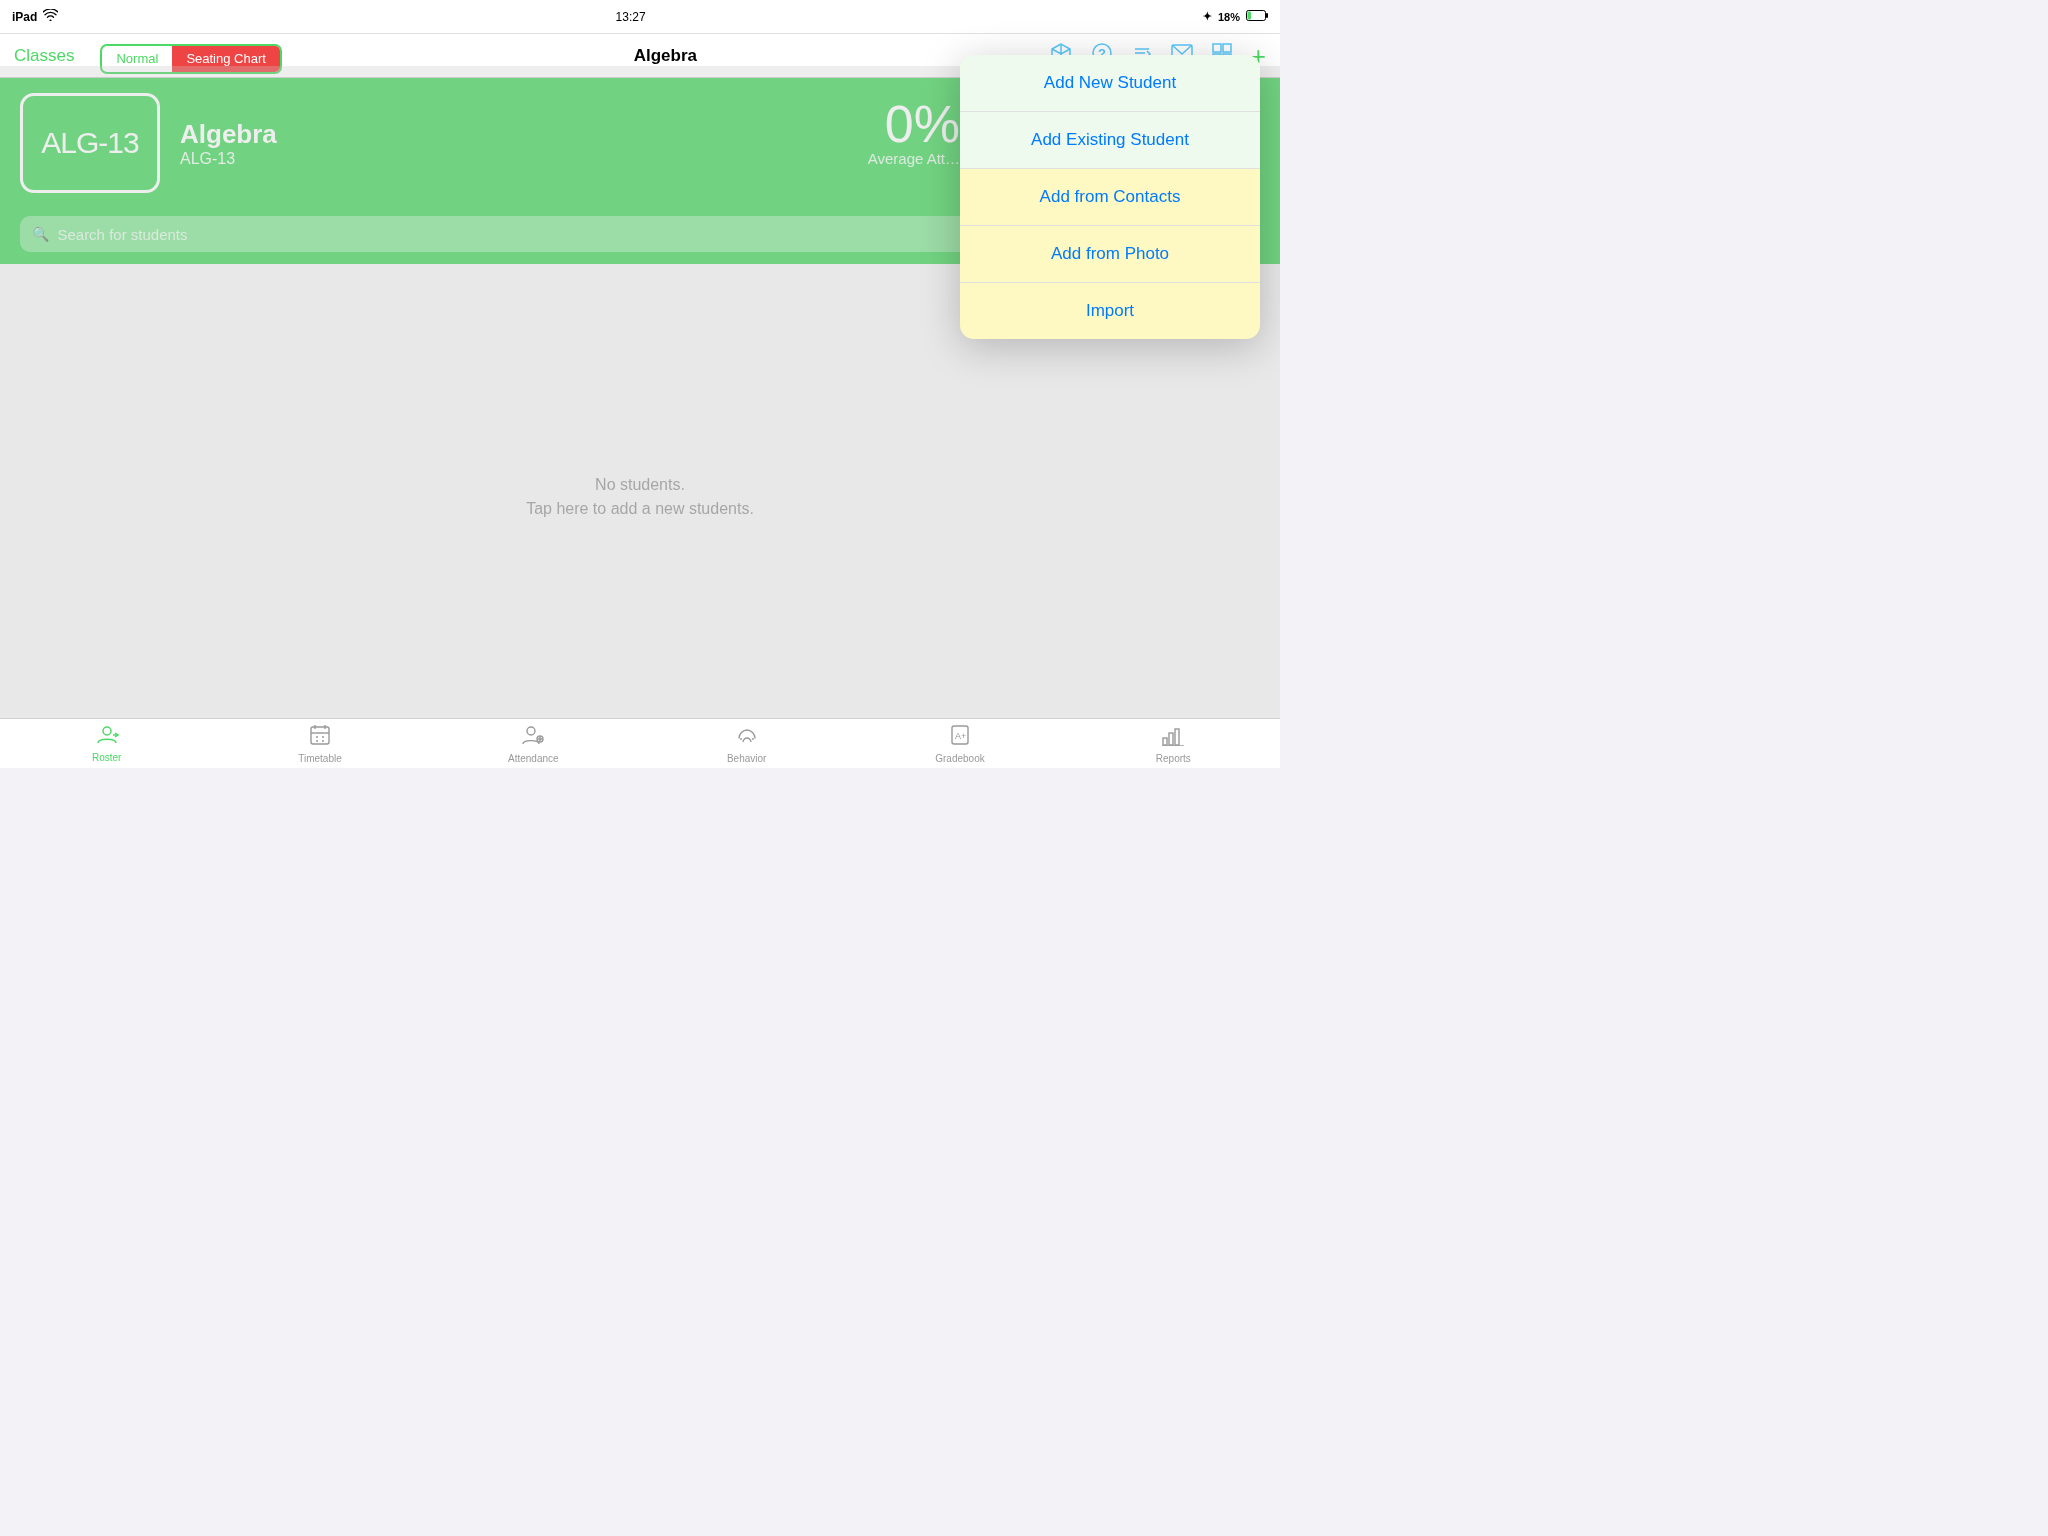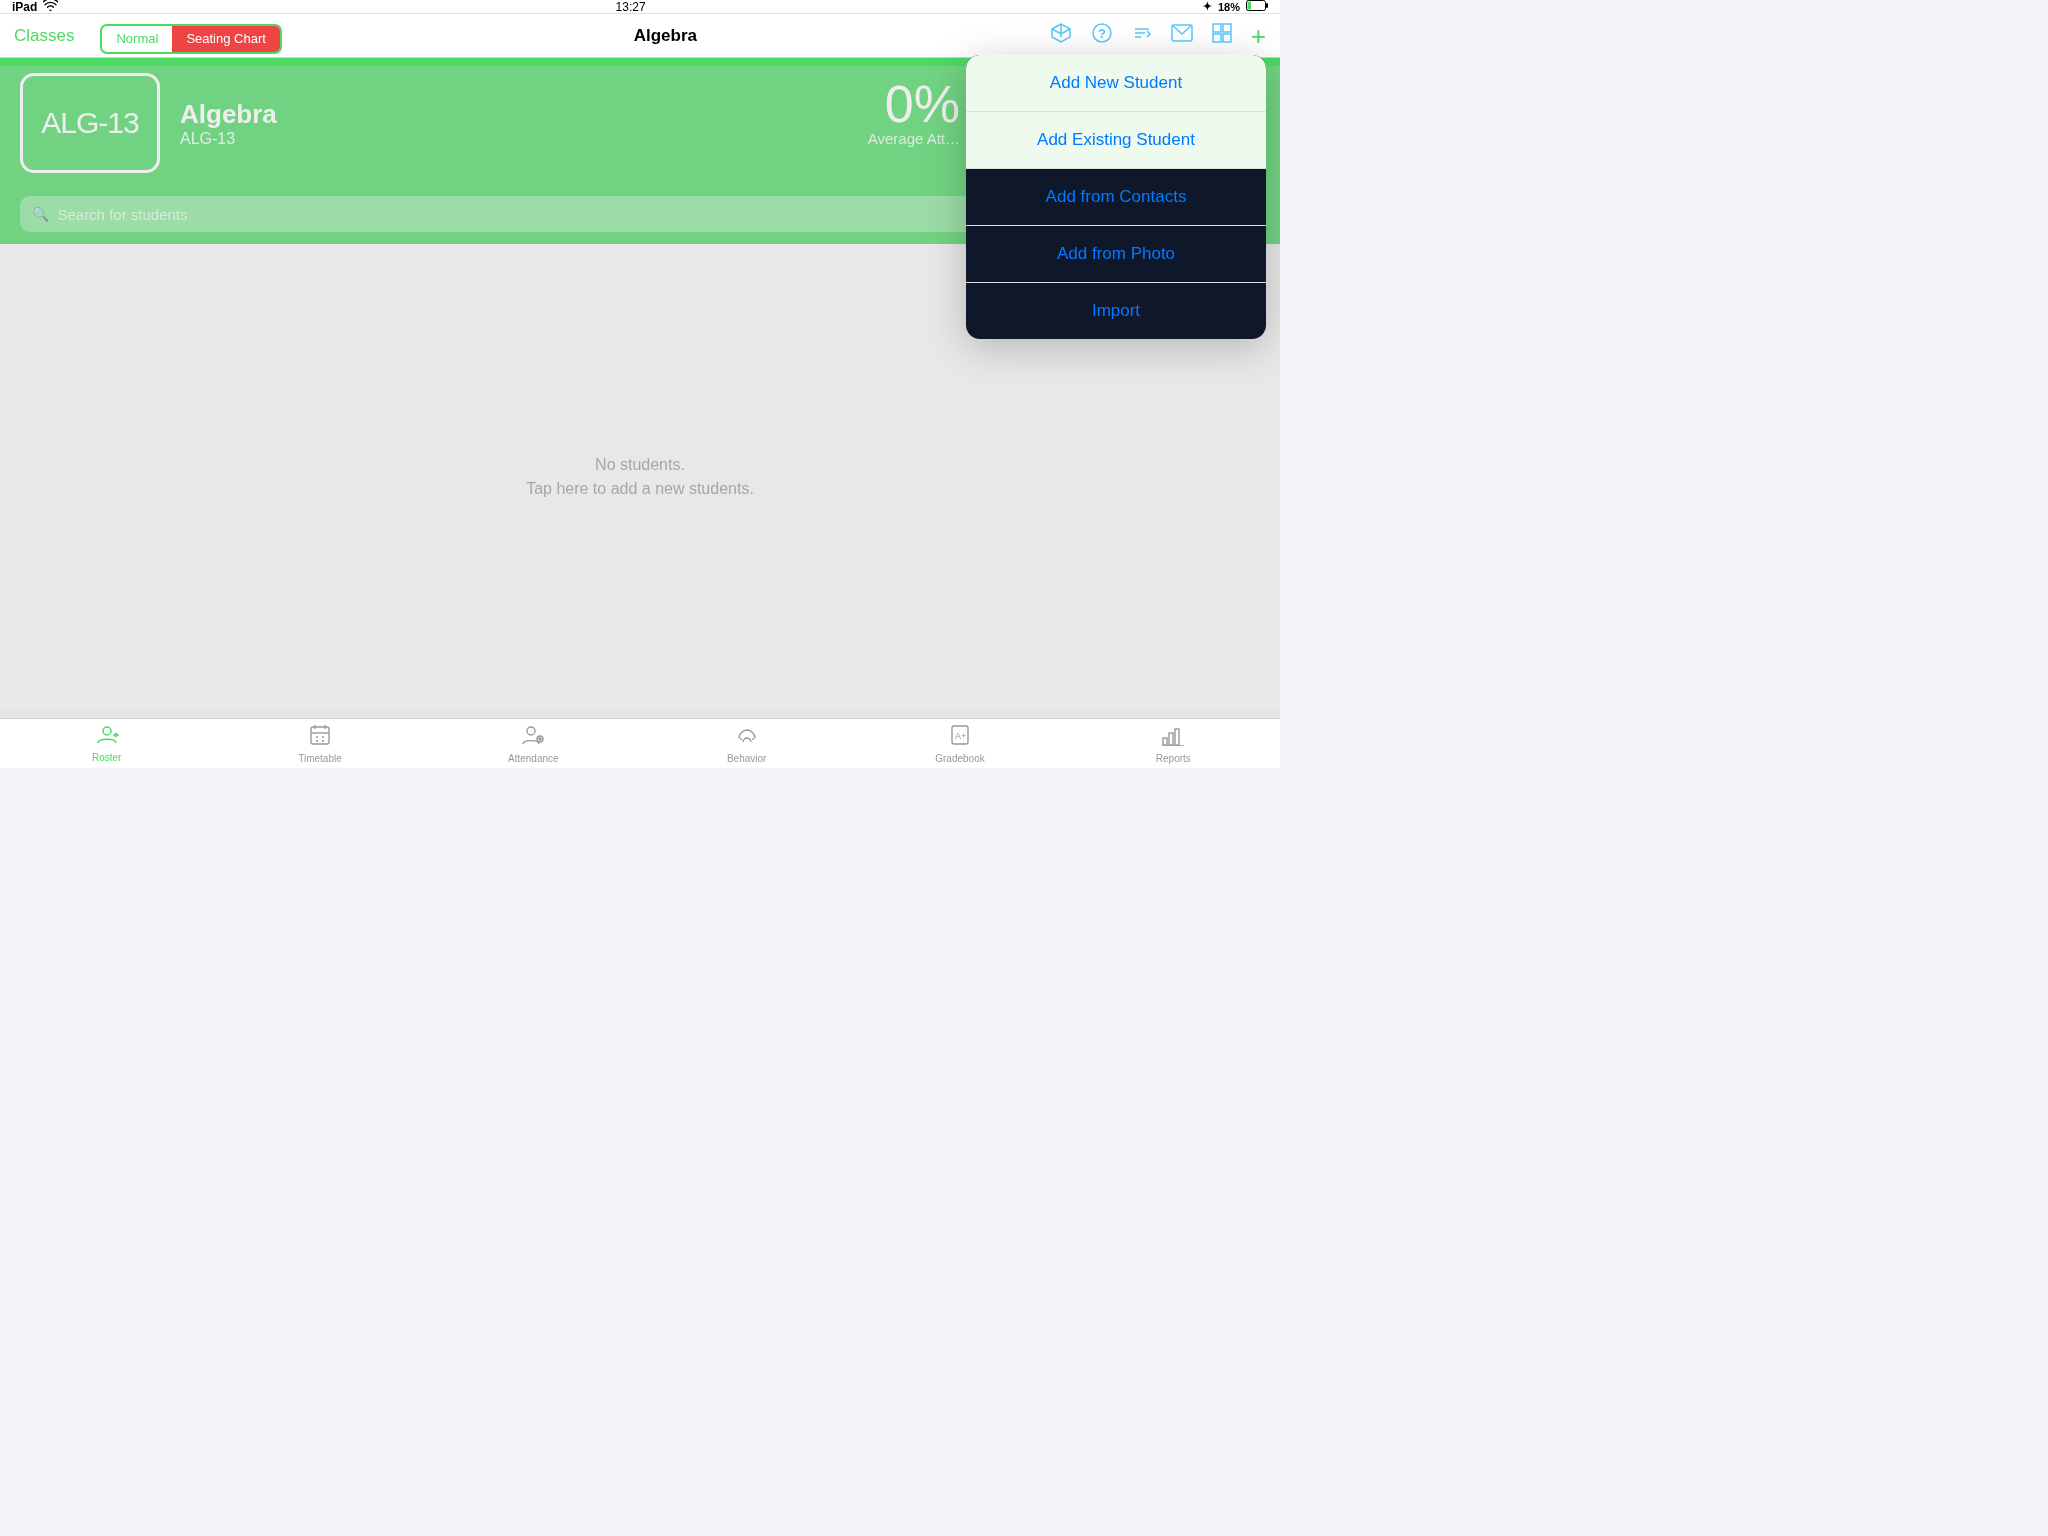--- a/index.html
+++ b/index.html
@@ -8,21 +8,21 @@
       width: 1280px;
       height: 768px;
       font-family: -apple-system, 'Helvetica Neue', Arial, sans-serif;
       background: #f2f2f7;
       overflow: hidden;
       position: relative;
     }
 
     
     .status-bar {
-      height: 14px;
+      height: 34px;
       background: #fff;
       display: flex;
       align-items: center;
       justify-content: space-between;
       padding: 0 12px;
       font-size: 12px;
       font-weight: 600;
       color: #000;
       border-bottom: 1px solid #e0e0e0;
     }
@@ -200,23 +200,23 @@
       cursor: pointer;
       height: 100%;
     }
     .tab-icon { font-size: 20px; color: #999; }
     .tab-icon.active { color: #4cd964; }
     .tab-label { font-size: 10px; color: #999; }
     .tab-label.active { color: #4cd964; }
     .popover {
       position: absolute;
       top: 55px;
-      right: 14px;
+      right: 20px;
       width: 300px;
-      background: #0f172a;
+      background: #fef9c3;
       border-radius: 14px;
       box-shadow: 0 8px 40px rgba(0,0,0,0.22);
       overflow: hidden;
       z-index: 20;
     }
     
     .popover::before {
       content: '';
       position: absolute;
       top: -10px;

